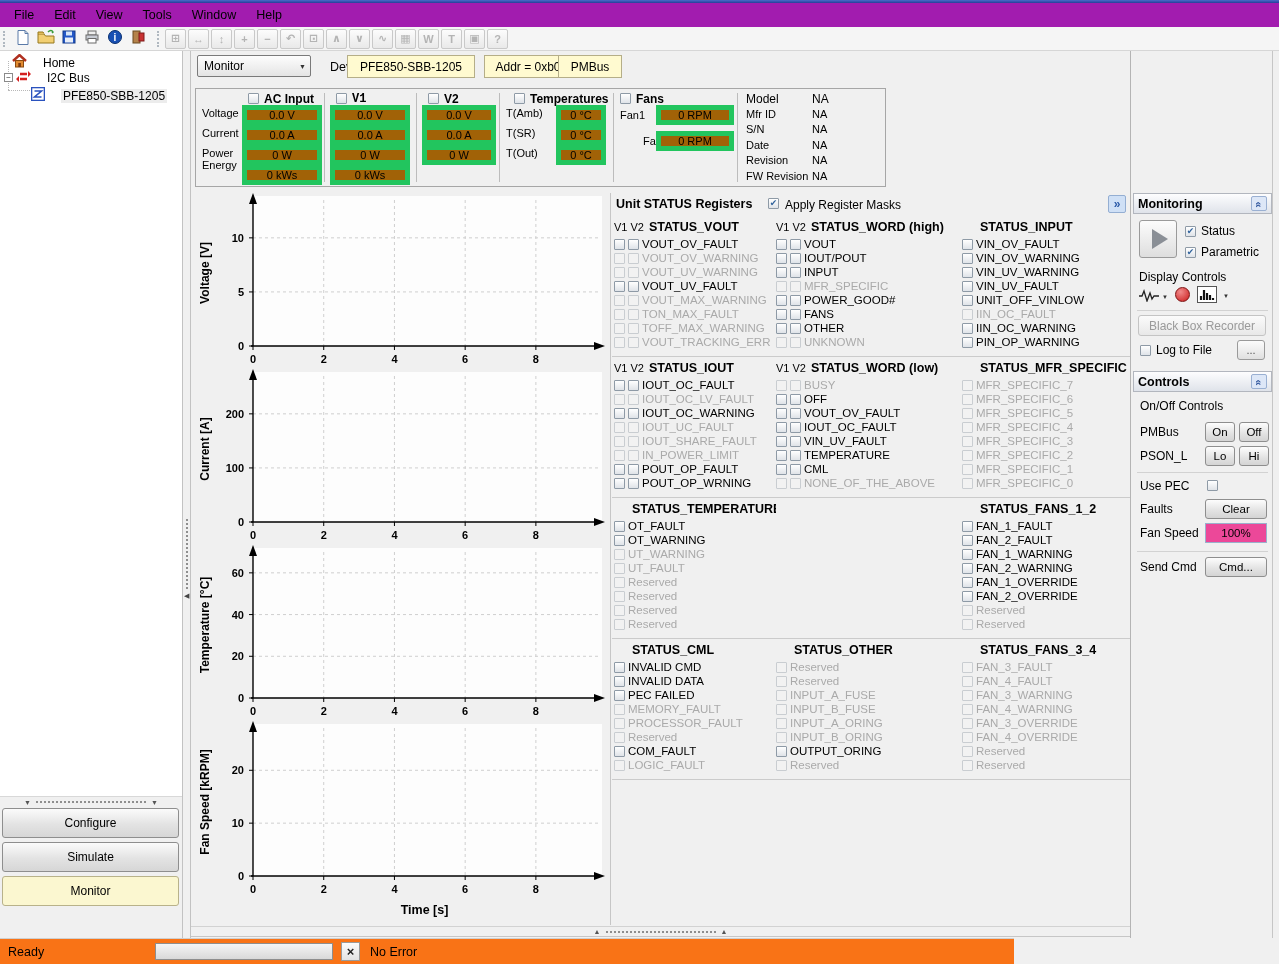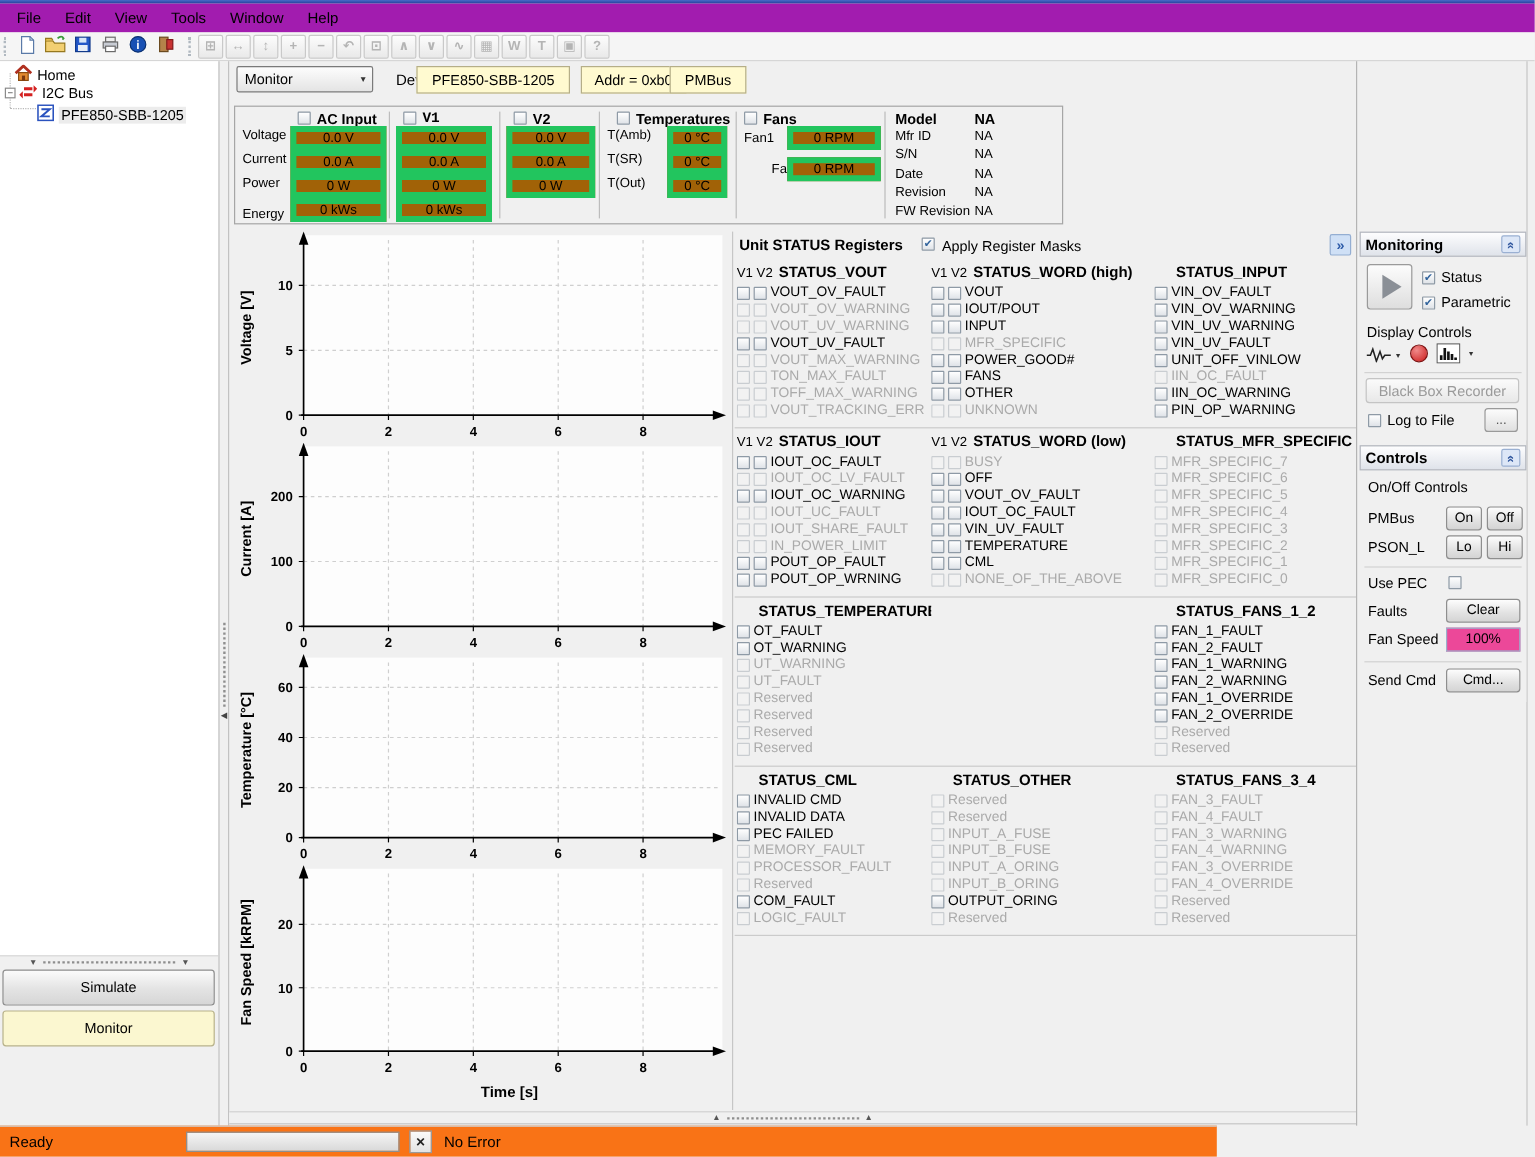--- a/index.html
+++ b/index.html
@@ -8,21 +8,21 @@
   
   #titlestrip{position:absolute;top:0;left:0;right:0;height:3px;background:linear-gradient(#4a6ac8,#24409a)}
   #menubar{position:absolute;top:3px;left:0;right:0;height:24px;background:#a21caf;display:flex;align-items:center;padding-left:4px}
   .menu-item{padding:4px 10px;font-size:12.5px}
   #toolbar{position:absolute;top:27px;left:0;right:0;height:24px;background:#f5f5f5;display:flex;align-items:center;border-bottom:1px solid #d6d6d6}
   .grip{width:4px;height:16px;border-left:2px dotted #b0b8c0;margin:0 4px 0 3px}
   .tb-btn{width:23px;height:21px;display:flex;align-items:center;justify-content:center}
   .tb2-btn{width:21px;height:20px;border:1px solid #c9c9c9;border-radius:2px;background:linear-gradient(#fcfcfc,#e9e9e9);color:#b4b4b4;font-size:11px;display:flex;align-items:center;justify-content:center;margin-right:2px;font-weight:bold}
   
   #tree-box{position:absolute;left:0;top:51px;width:182px;height:745px;background:#fff}
-  .tree-item{position:absolute;display:flex;align-items:center;gap:4px;font-size:12px;white-space:nowrap}
+  .tree-item{position:absolute;display:flex;align-items:center;gap:16px;font-size:12px;white-space:nowrap}
   .tree-label.sel{background:#ececec;padding:0 2px}
   .expander{position:absolute;width:9px;height:9px;border:1px solid #8a8a8a;background:#fff;font-size:8px;line-height:7px;text-align:center;color:#333}
   .tree-guide{position:absolute;border-left:1px dotted #b8b8b8}
   .tree-guide-h{position:absolute;border-top:1px dotted #b8b8b8}
   #tree-split{position:absolute;left:0;top:796px;width:182px;height:11px;background:#f0f0f0;border-top:1px solid #d8d8d8;display:flex;align-items:center;justify-content:center;gap:5px;color:#707070}
   .split-dots{width:110px;border-top:2px dotted #8e8e8e}
   .split-arrow{font-size:7px;line-height:7px;color:#555}
   #nav-buttons{position:absolute;left:2px;top:808px;width:177px}
   .navbtn{height:30px;margin-bottom:4px;border:1px solid #8e8e8e;border-radius:3px;background:linear-gradient(#fbfbfb,#e3e3e3 55%,#d6d6d6);display:flex;align-items:center;justify-content:center;font-size:12px}
   .navbtn.active{background:#fbf7d0;border-color:#b8b28a}
@@ -36,21 +36,21 @@
   #device-label{position:absolute;left:330px;top:60px;font-size:12.5px}
   .yellowbox{position:absolute;height:23px;background:#fffad0;border:1px solid #b5ae88;display:flex;align-items:center;justify-content:center;font-size:12px}
   
   #measure-panel{position:absolute;left:195px;top:88px;width:691px;height:99px;border:1px solid #a6a6a6;background:#f0f0f0}
   .m-div{position:absolute;top:4px;bottom:4px;width:1px;background:#bcbcbc}
   .m-rowlabel{position:absolute;font-size:11px}
   .m-header{position:absolute;font-size:12px;font-weight:bold;white-space:nowrap}
   .m-box{position:absolute;height:20px;border:5px solid #22c55e;background:#a16207;font-size:11px;display:flex;align-items:center;justify-content:center}
   .m-cb{position:absolute}
   .mi-label{position:absolute;font-size:11px;white-space:nowrap}
-  .mi-label.hdr{font-weight:bold;font-size:12px}
+  .mi-label.hdr{font-weight:normal;font-size:12px}
   
   .cb{width:11px;height:11px;flex:none;display:inline-flex;align-items:center;justify-content:center;border:1px solid #8e9aa6;background:linear-gradient(#ffffff,#dfe3e8);border-radius:1px}
   .cb.dis{border-color:#c9cdd1;background:#f2f2f2}
   .cb.checked::after{content:"✔";font-size:9px;color:#31639c;line-height:9px}
   
   #chart-status-divider{position:absolute;left:610px;top:193px;width:1px;height:732px;background:#c6c6c6}
   #right-divider{position:absolute;left:1130px;top:51px;width:1px;height:887px;background:#b4b4b4}
   #right-edge{position:absolute;left:1272px;top:51px;width:1px;height:887px;background:#c6c6c6}
   .chart{position:absolute;left:195px;width:413px}
   
@@ -190,20 +190,21 @@
         </svg></span>
       <span class="tree-label sel">PFE850-SBB-1205</span>
     </div>
   </div>
 <div id="tree-split">
   <span class="split-arrow">▼</span>
   <span class="split-dots"></span>
   <span class="split-arrow">▼</span>
 </div>
 <div id="nav-buttons">
+    <div class="navbtn">Configure</div>
     <div class="navbtn">Simulate</div>
     <div class="navbtn active">Monitor</div>
   </div>
 <div id="vsplit">
   <div class="vdots"></div>
   <div class="varrow">◀</div>
 </div>
 
 <div id="mode-dropdown">
   <span>Monitor</span>
@@ -211,21 +212,21 @@
 </div>
 <span id="device-label">Device</span>
 <div class="yellowbox" style="left:347px;top:55px;width:128px">PFE850-SBB-1205</div>
 <div class="yellowbox" style="left:484px;top:55px;width:88px">Addr = 0xb0</div>
 <div class="yellowbox" style="left:558px;top:55px;width:64px">PMBus</div>
 
 <div id="measure-panel">
     <span class="m-rowlabel" style="left: 6px; top: 18px;">Voltage</span>
     <span class="m-rowlabel" style="left: 6px; top: 38px;">Current</span>
     <span class="m-rowlabel" style="left: 6px; top: 58px;">Power</span>
-    <span class="m-rowlabel" style="left: 6px; top: 84px;">Energy</span>
+    <span class="m-rowlabel" style="left: 6px; top: 70px;">Energy</span>
     <span class="cb m-cb" style="left: 52px; top: 4px;"></span>
     <span class="m-header" style="left: 68px; top: 3px;">AC Input</span>
     <div class="m-box" style="left: 46px; top: 16px; width: 80px;">0.0 V</div>
     <div class="m-box" style="left: 46px; top: 36px; width: 80px;">0.0 A</div>
     <div class="m-box" style="left: 46px; top: 56px; width: 80px;">0 W</div>
     <div class="m-box" style="left: 46px; top: 76px; width: 80px;">0 kWs</div>
     <span class="cb m-cb" style="left: 140px; top: 4px;"></span>
     <span class="m-header" style="left: 156px; top: 3px; font-family: Liberation Mono, monospace;">V1</span>
     <div class="m-box" style="left: 134px; top: 16px; width: 80px;">0.0 V</div>
     <div class="m-box" style="left: 134px; top: 36px; width: 80px;">0.0 A</div>

